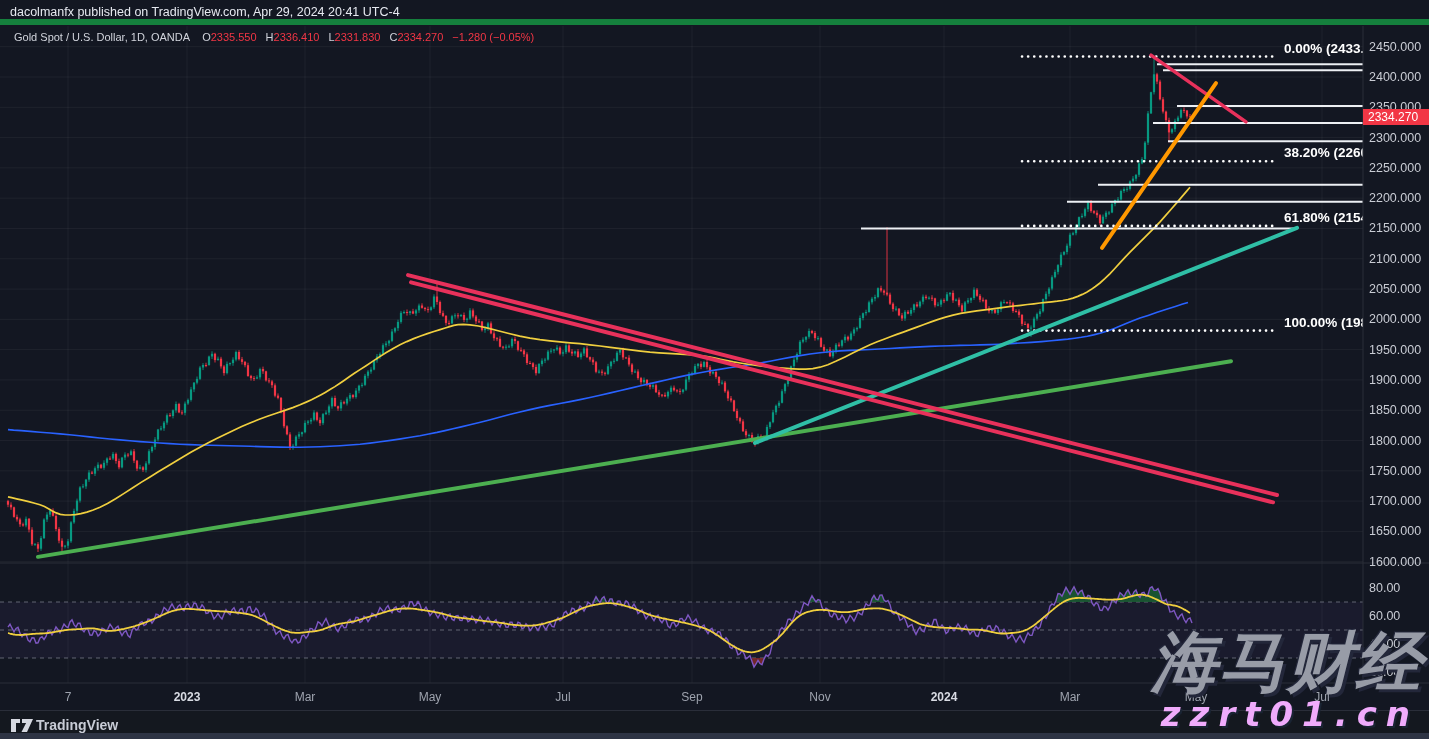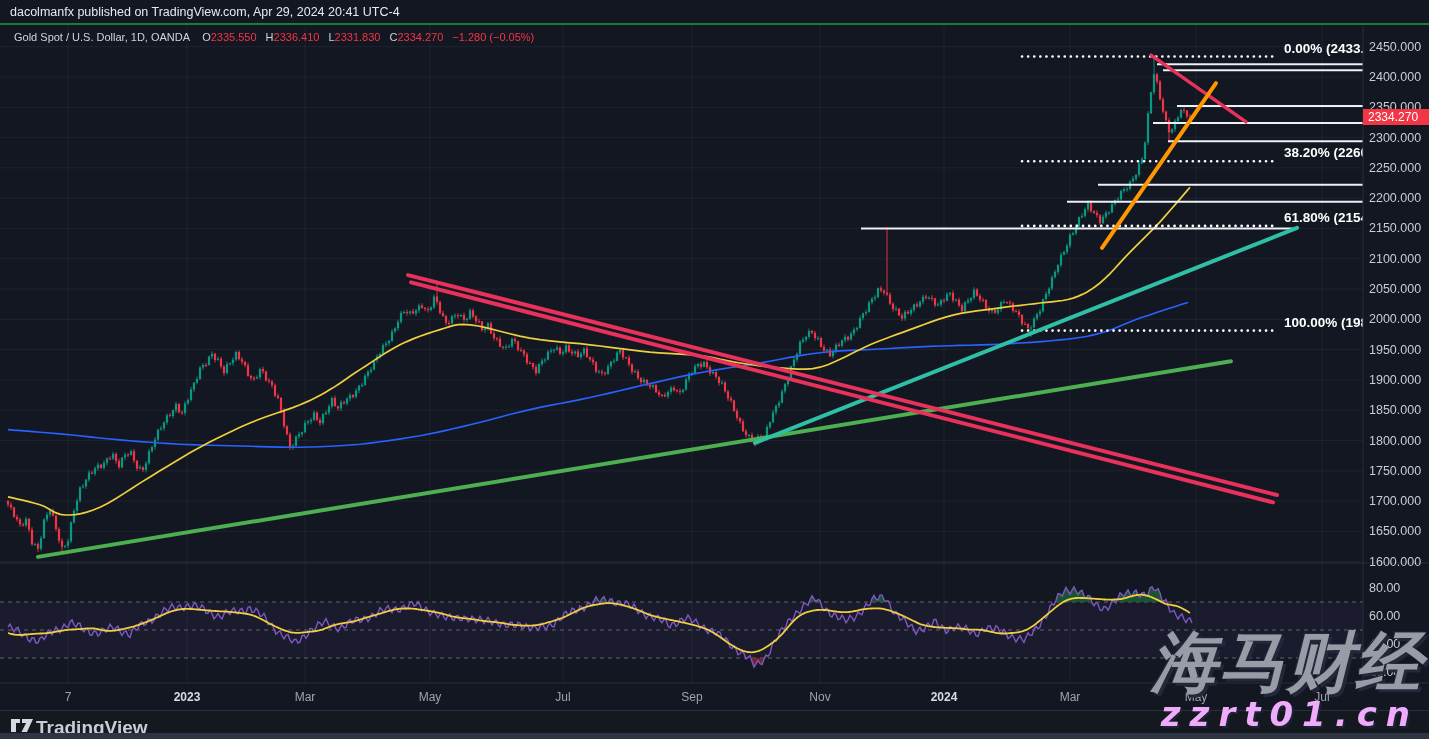--- a/index.html
+++ b/index.html
@@ -1,30 +1,30 @@
 <!DOCTYPE html>
 <html><head>
 <meta charset="utf-8">
 <style>
   html,body{margin:0;padding:0;background:#0c0e15;}
   #app{position:relative;width:1429px;height:739px;background:#131722;overflow:hidden;
        font-family:"Liberation Sans","DejaVu Sans",sans-serif;}
   .pubbar{position:absolute;left:0;top:0;width:1429px;height:25px;background:#131722;
-          border-bottom:2px solid #15803d;box-sizing:border-box;}
+          border-bottom:6px solid #15803d;box-sizing:border-box;}
   .pubbar span{position:absolute;left:10px;top:5px;font-size:12.5px;color:#e6e9f0;}
   .legend{position:absolute;left:14px;top:31px;font-size:11px;color:#d1d4dc;white-space:nowrap;z-index:5;}
   .legend .val{color:#f23645;}
   .legend .grp{margin-right:9px;}
   #chart{position:absolute;left:0;top:0;z-index:1;}
   .pricetag{position:absolute;left:1363px;top:109px;width:66px;height:16px;background:#f23645;
             color:#fff;font-size:12px;line-height:16px;padding-left:5px;box-sizing:border-box;
             font-family:"Liberation Sans",sans-serif;z-index:4;}
   .footer{position:absolute;left:0;top:710px;width:1429px;height:29px;background:#14181f;
           border-top:1px solid #2a2e39;box-sizing:border-box;z-index:6;}
-  .footer .brand{position:absolute;left:36px;top:6px;font-size:19px;font-weight:bold;color:#c8ccd6;}
+  .footer .brand{position:absolute;left:36px;top:6px;font-size:14px;font-weight:bold;color:#c8ccd6;}
   .footer .logo{position:absolute;left:10px;top:7px;}
   .bstrip{position:absolute;left:0;top:733px;width:1429px;height:6px;background:#2e3444;z-index:7;}
   .wm1{position:absolute;right:6px;top:618px;font-size:66px;font-weight:900;font-style:italic;
        color:#989ca7;letter-spacing:2px;z-index:9;text-shadow:3px 3px 0 #23273a,-1px -1px 0 #23273a;
        font-family:Liberation Serif, serif;}
   .wm2{position:absolute;right:10px;top:694px;font-size:34px;font-weight:900;font-style:italic;
        color:#f0abfc;letter-spacing:9px;z-index:9;text-shadow:2px 2px 0 #1a2433;
        font-family:"DejaVu Sans",sans-serif;}
 </style>
 </head>

